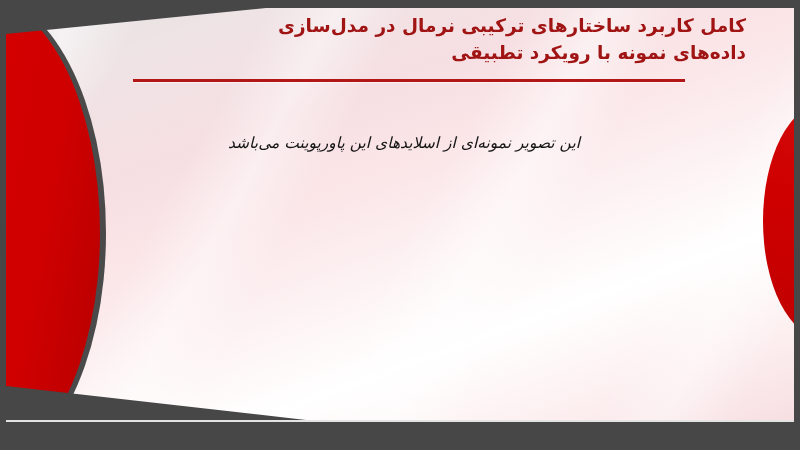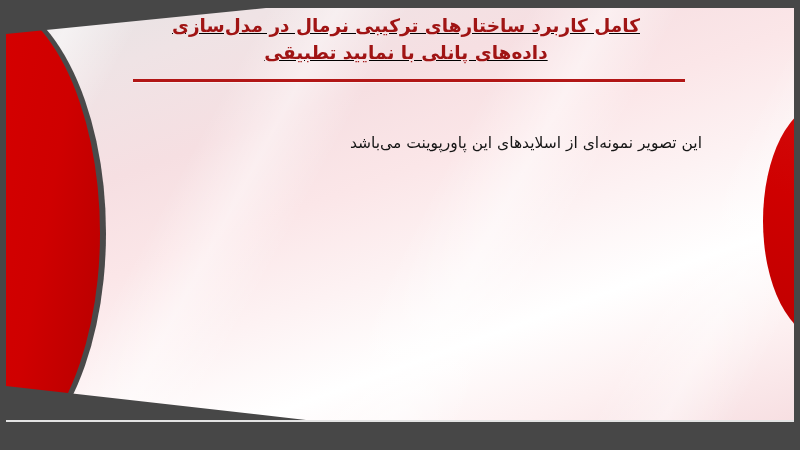--- a/index.html
+++ b/index.html
@@ -82,22 +82,20 @@
     width:120px; height:234px;
     border-radius:50%;
     background:linear-gradient(200deg,#d30c0c 0%,#cf0000 45%,#c00000 100%);
     pointer-events:none;
   }
 
   
   #title-block{
     position:absolute;
     left:60px; right:48px; top:4px;
-    text-align:center;
-    text-decoration:underline;
   }
   .title-line{
     color:#a01414;
     font-size:18.5px;
     font-weight:bold;
     line-height:27px;
     white-space:nowrap;
     letter-spacing:0px;
   }
   #title-rule{
@@ -105,22 +103,23 @@
     left:127px; top:71px;
     width:552px; height:3px;
     background:#b21616;
     box-shadow:0 1px 0 rgba(255,255,255,.55);
   }
 
   
   #body-block{
     position:absolute;
     right:92px; left:100px; top:120px;
-    text-align:right;
+    text-align:center;
     direction:rtl;
+    font-style:italic;
   }
   .body-line{
     color:#151515;
     font-size:15.5px;
     line-height:31px;
     white-space:nowrap;
   }
 
   
   #stage-hl{
@@ -138,21 +137,21 @@
 
     <div class="lens-wrap">
       <div class="lens-outline"></div>
       <div class="lens-fill"></div>
     </div>
 
     <div class="right-ellipse"></div>
 
     <div id="title-block">
       <div class="title-line">کامل کاربرد ساختارهای ترکیبی نرمال در مدل‌سازی</div>
-      <div class="title-line">داده‌های پانلی با نمایید تطبیقی</div>
+      <div class="title-line">داده‌های نمونه با رویکرد تطبیقی</div>
     </div>
     <div id="title-rule"></div>
 
     <div id="body-block">
       <div class="body-line">این تصویر نمونه‌ای از اسلایدهای این پاورپوینت می‌باشد</div>
     </div>
 
     <div id="stage-cut"></div>
     <div id="stage-cut-top"></div>
   </div>

